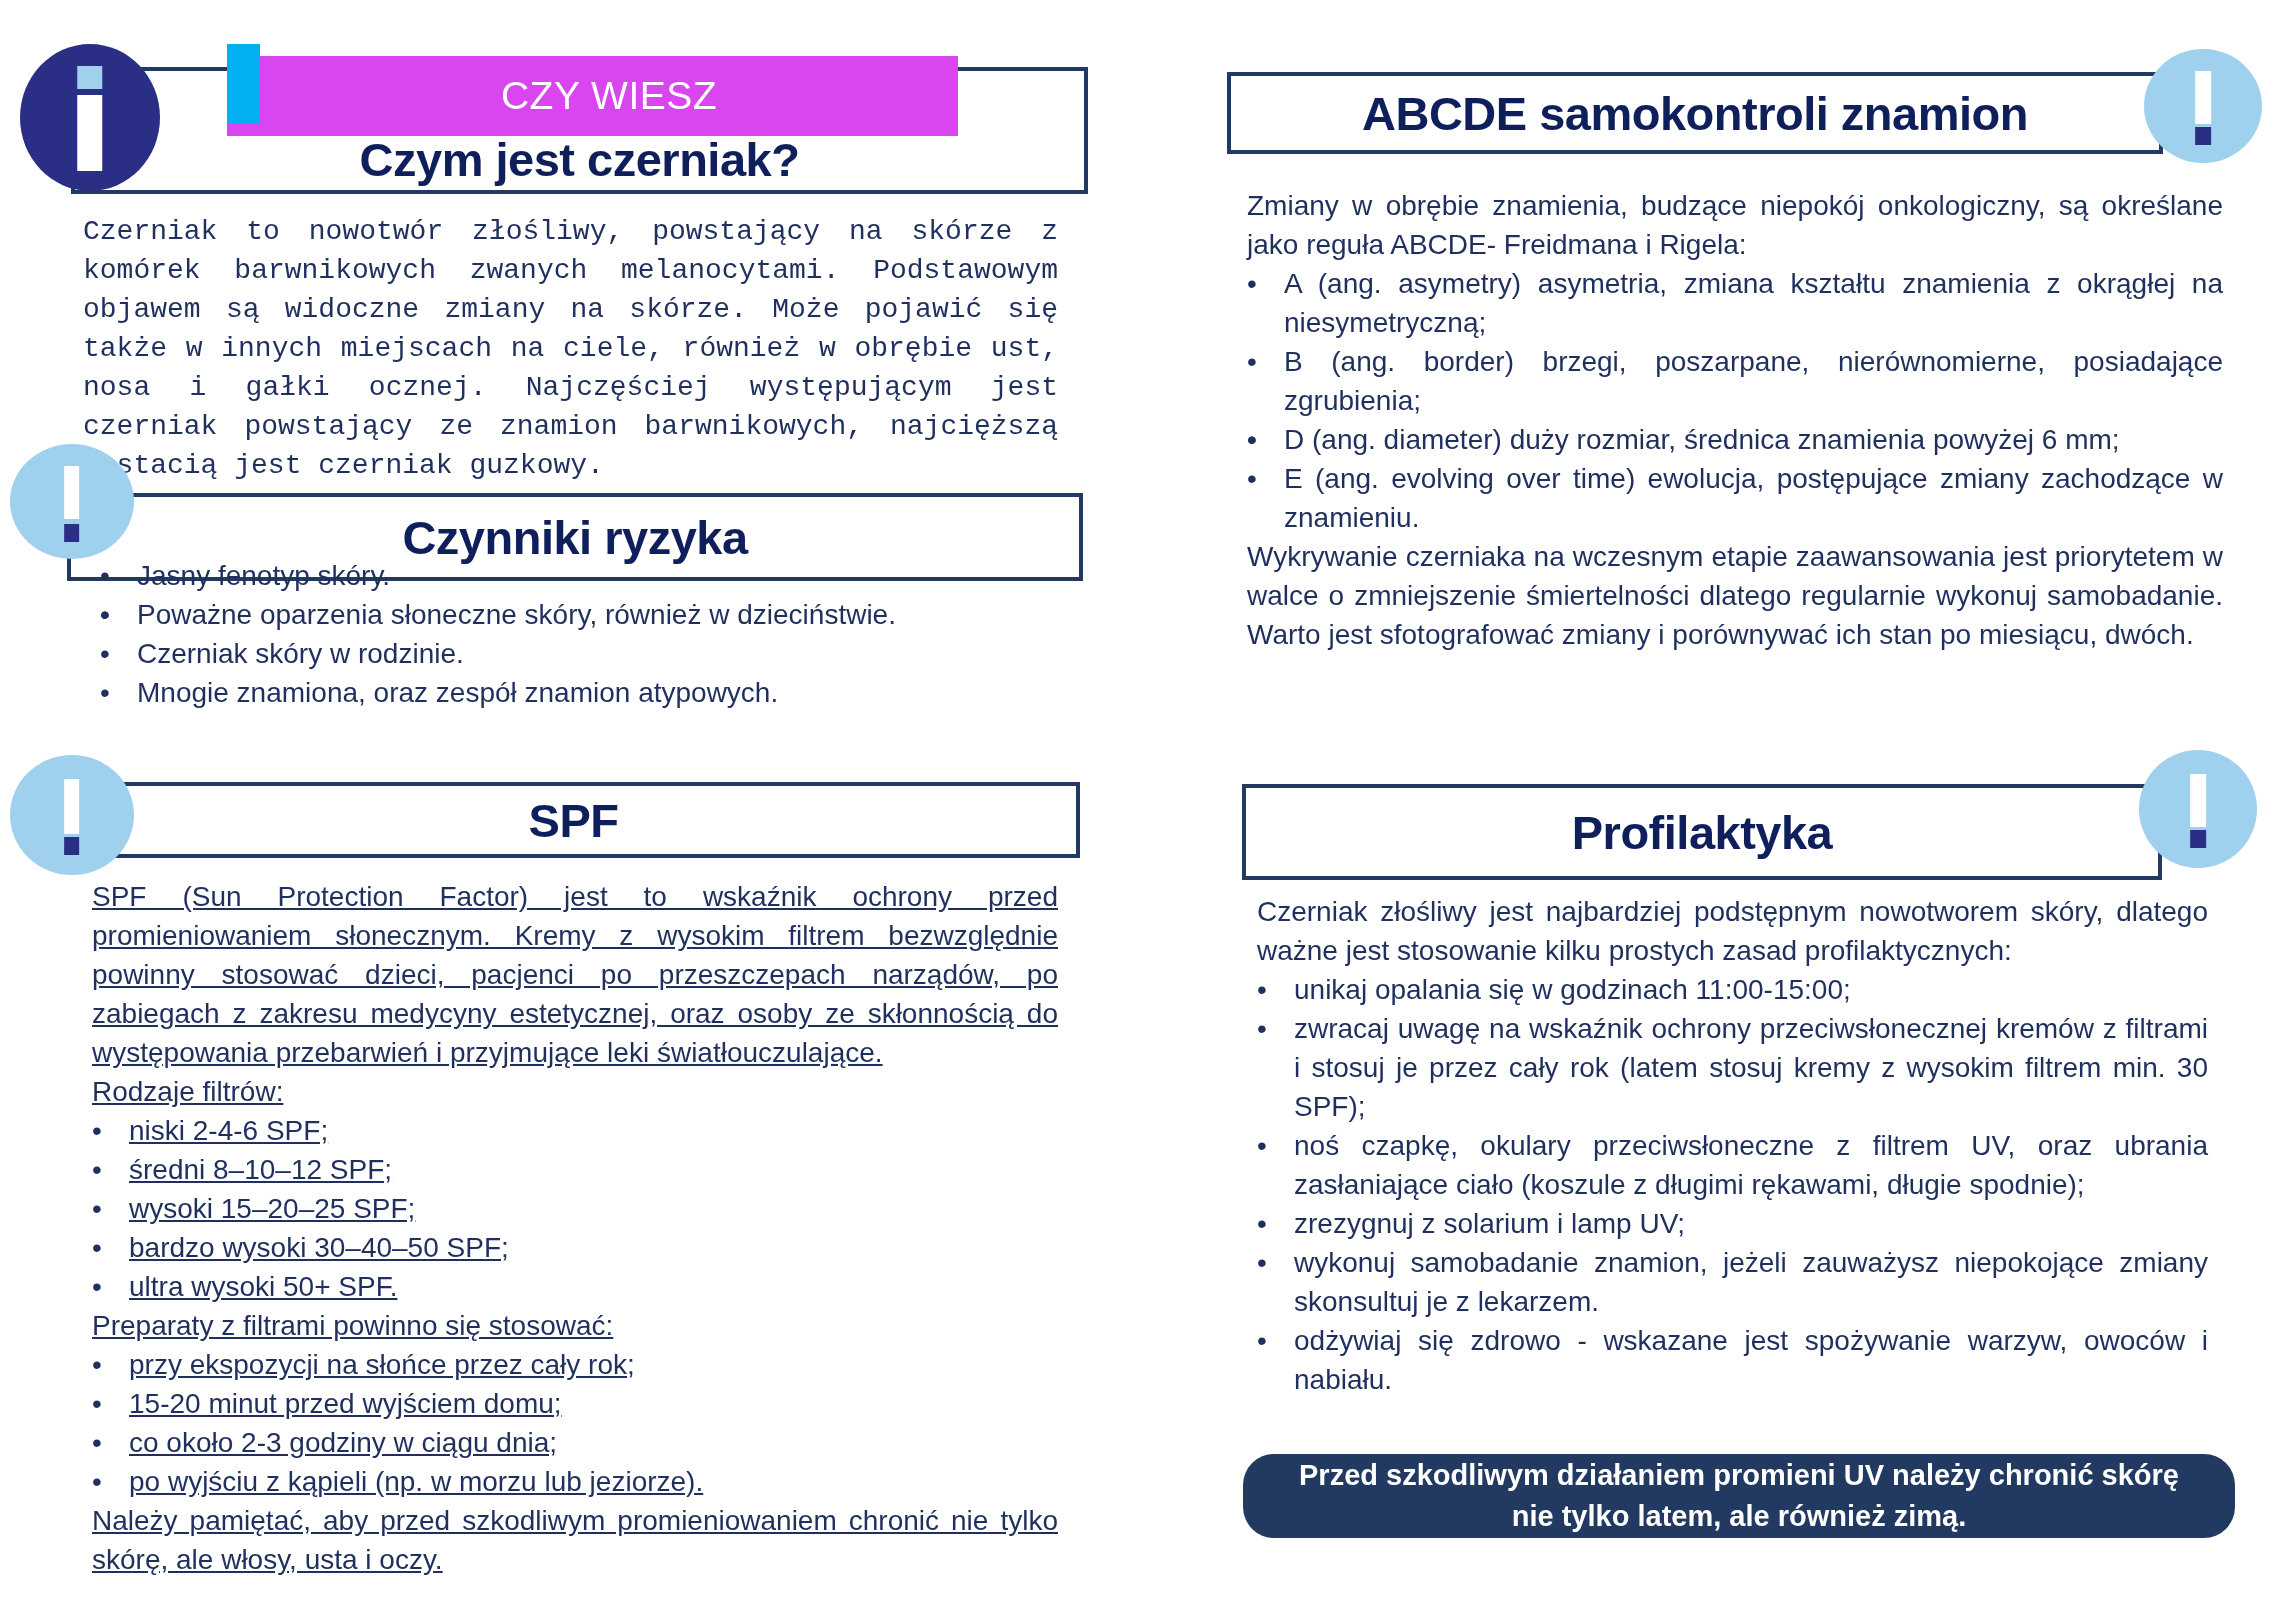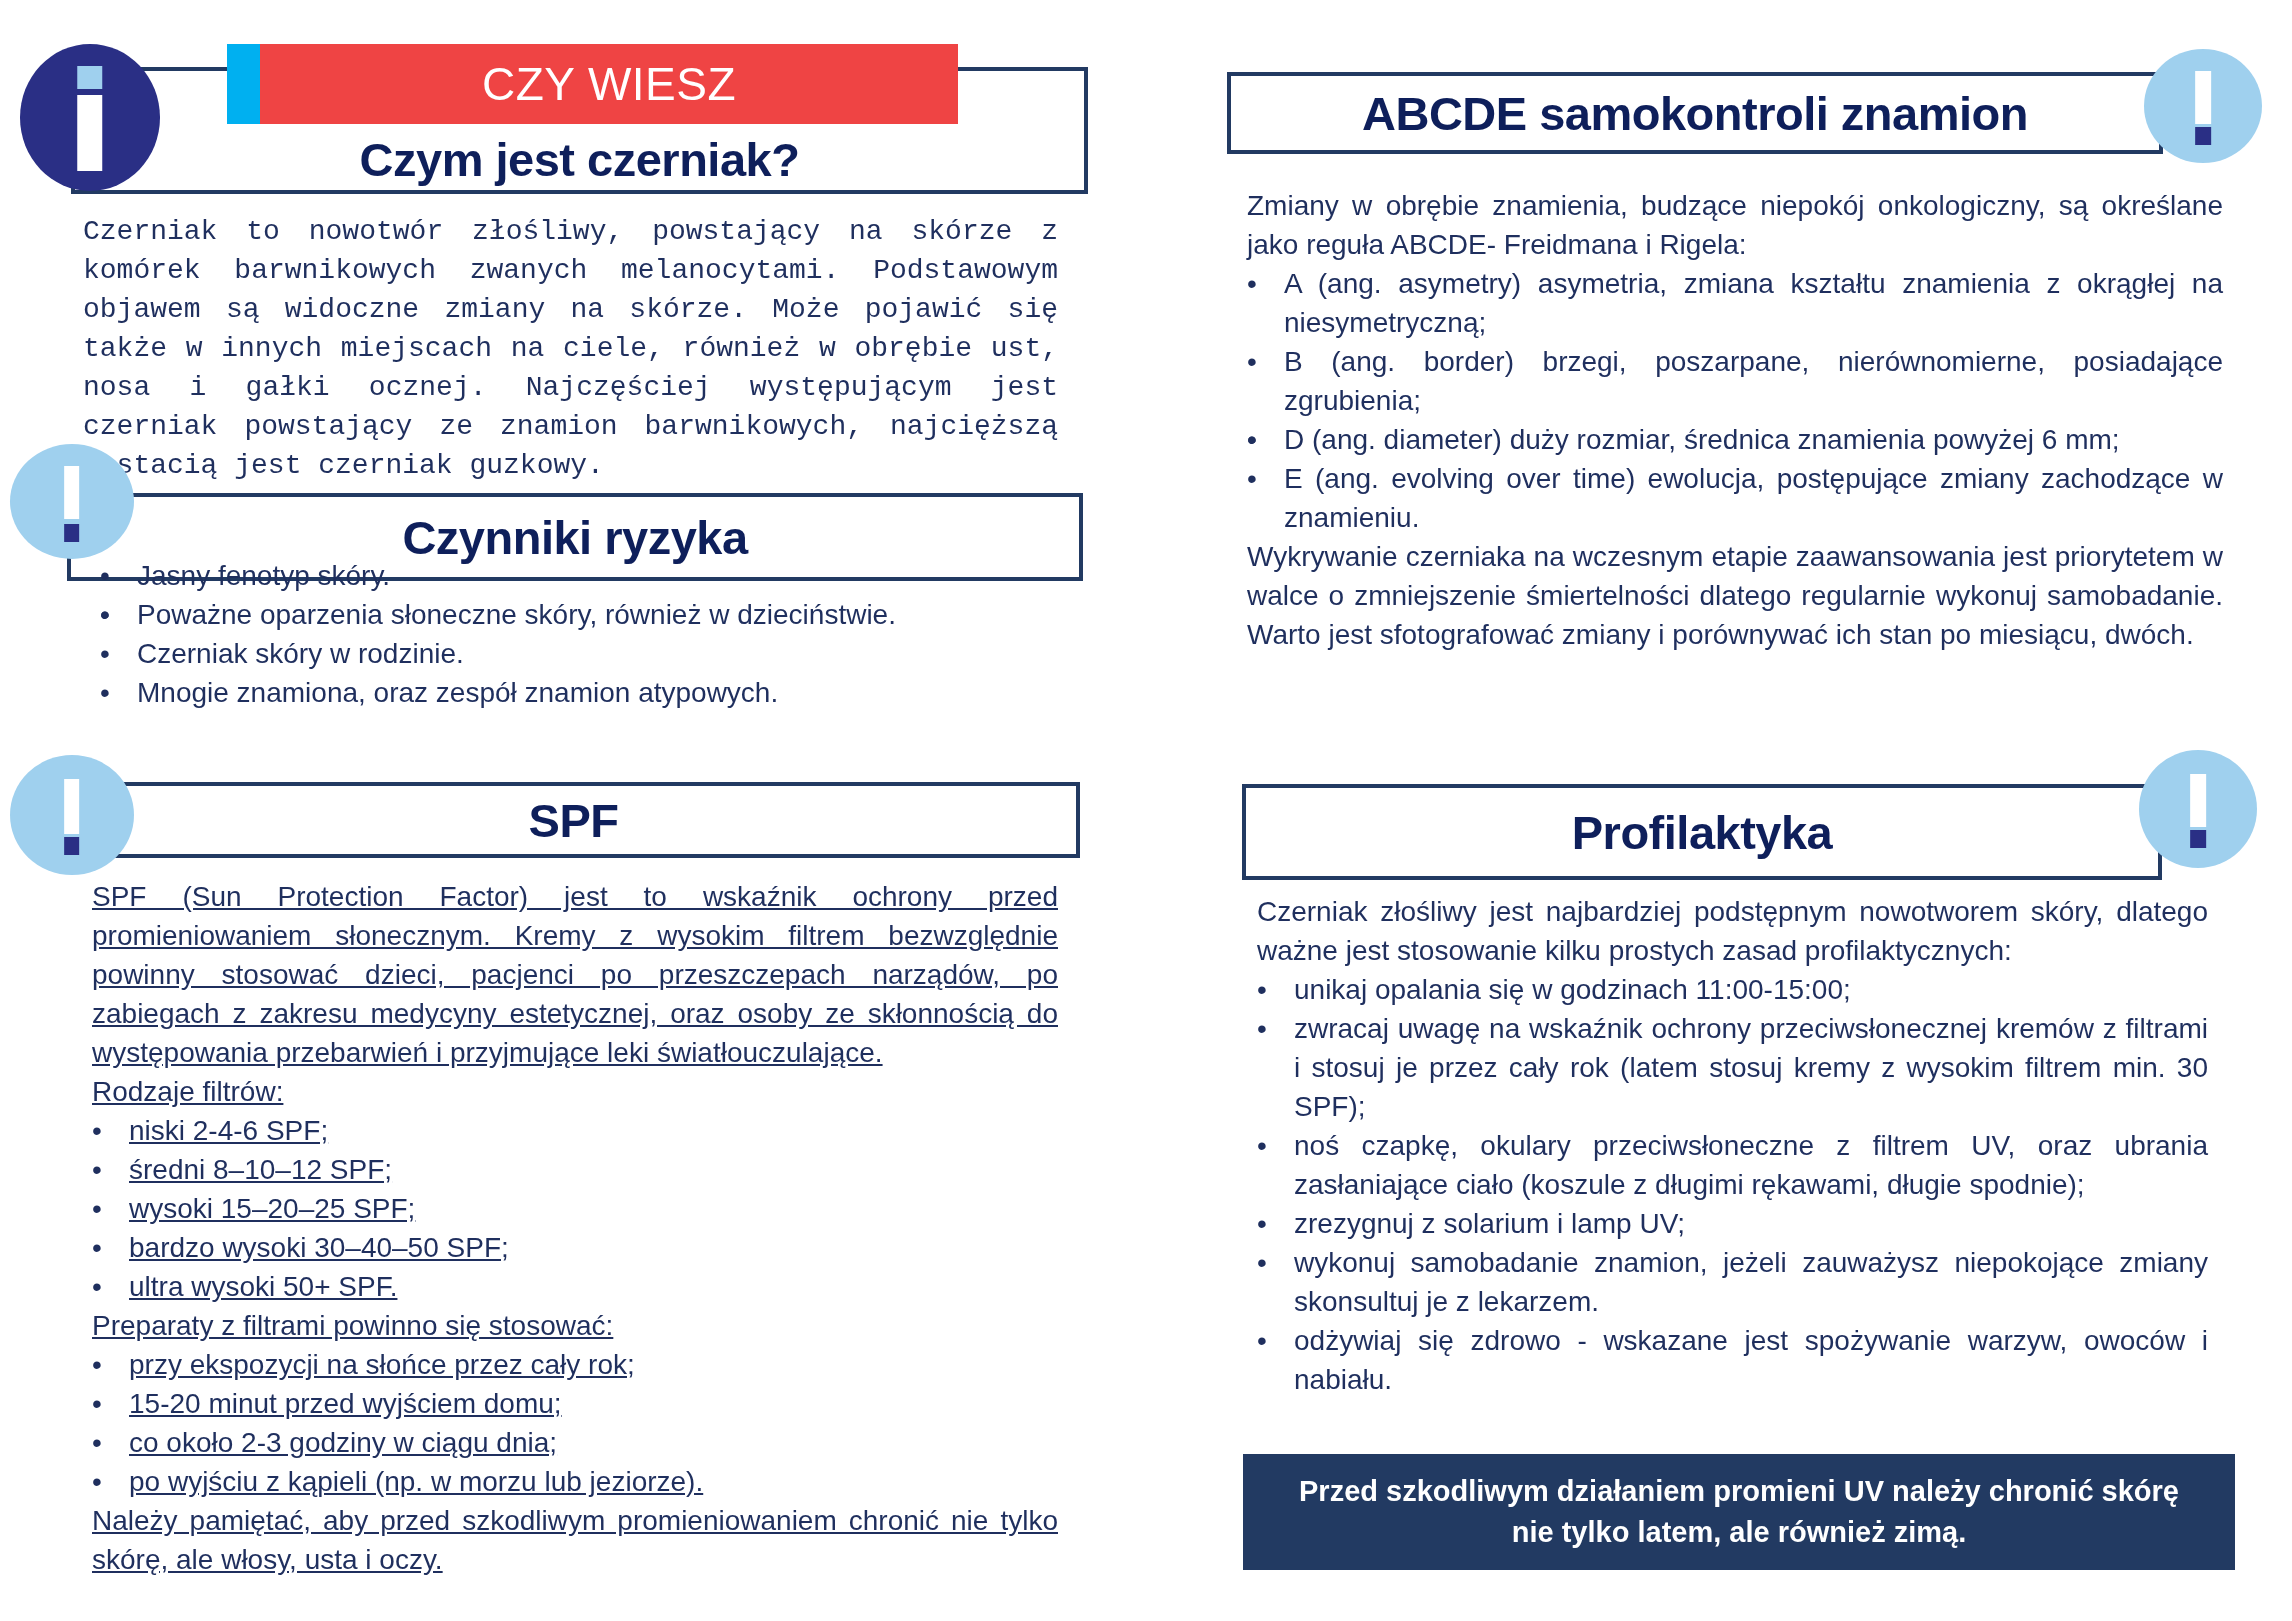--- a/index.html
+++ b/index.html
@@ -51,23 +51,23 @@
   }
   .para p { margin: 0; }
   ul.blist { list-style: none; margin: 0; padding: 0; }
   ul.blist li { position: relative; padding-left: 37px; text-align: justify; }
   ul.blist li .bullet {
     position: absolute; left: 0; top: 0; width: 19.6px; text-align: left;
   }
 
   
   .czy-banner {
-    position: absolute; background: #ef4444; color: #ffffff;
+    position: absolute; background: #d946ef; color: #ffffff;
     display: flex; align-items: center; justify-content: center;
-    font-size: 46px; letter-spacing: 0.5px;
+    font-size: 39px; letter-spacing: 0.5px; margin-top: 12px;
   }
   .czy-strip { position: absolute; background: #00b0f0; }
 
   
   .callout {
     position: absolute; background: #223a62; color: #ffffff;
     font-weight: bold; font-size: 29px; line-height: 41px;
     text-align: center; display: flex; flex-direction: column;
     align-items: center; justify-content: center;
   }
@@ -170,17 +170,17 @@
   <ul class="blist">
     <li><span class="bullet">•</span><span>unikaj opalania się w godzinach 11:00-15:00;</span></li>
     <li><span class="bullet">•</span><span>zwracaj uwagę na wskaźnik ochrony przeciwsłonecznej kremów z filtrami i stosuj je przez cały rok (latem stosuj kremy z wysokim filtrem min. 30 SPF);</span></li>
     <li><span class="bullet">•</span><span>noś czapkę, okulary przeciwsłoneczne z filtrem UV, oraz ubrania zasłaniające ciało (koszule z długimi rękawami, długie spodnie);</span></li>
     <li><span class="bullet">•</span><span>zrezygnuj z solarium i lamp UV;</span></li>
     <li><span class="bullet">•</span><span>wykonuj samobadanie znamion, jeżeli zauważysz niepokojące zmiany skonsultuj je z lekarzem.</span></li>
     <li><span class="bullet">•</span><span>odżywiaj się zdrowo - wskazane jest spożywanie warzyw, owoców i nabiału.</span></li>
   </ul>
 </div>
 
-<div class="callout" style="left:1243px; top:1454px; width:992px; height:116px;">
+<div class="callout" style="left:1243px; top:1454px; width:992px; height:84px;border-radius:31px;">
   <span>Przed szkodliwym działaniem promieni UV należy chronić skórę</span>
   <span>nie tylko latem, ale również zimą.</span>
 </div>
 
 
 </body></html>

